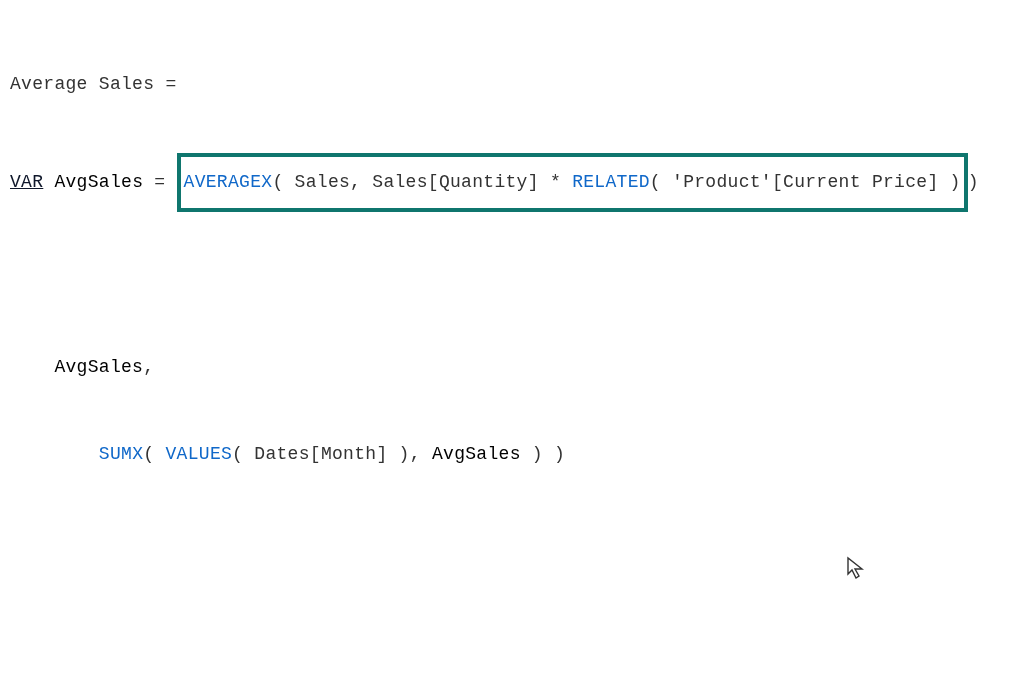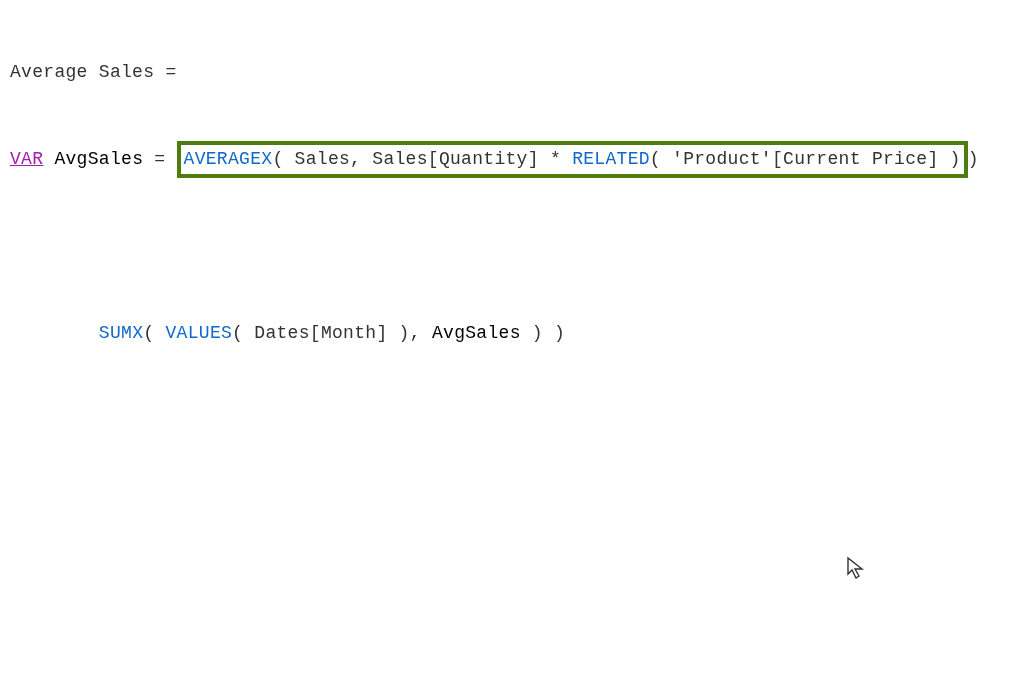--- a/index.html
+++ b/index.html
@@ -12,31 +12,32 @@
       color: #333;
       width: 1034px;
       height: 698px;
       overflow: hidden;
     }
     .formula {
       padding: 0 10px 10px 10px;
       white-space: pre;
       line-height: 29px;
       letter-spacing: 0.3px;
+      margin-top: 12px;
     }
     .formula .black { color: #333; }
-    .formula .kw-var { color: #a21caf; text-decoration: underline; }
+    .formula .kw-var { color: #0f172a; text-decoration: underline; }
     .formula .kw-avgsales { color: #000000; }
     .formula .kw-func { color: #1068c9; }
     .formula .kw-return { color: #1068c9; }
     .kw-values { color: #1068c9; }
     .box-formula {
       display: inline-block;
-      border: 4px solid #4d7c0f;
-      padding: 0 3px;
+      border: 4px solid #0f766e;
+      padding: 11px 3px;
       margin-top: -4px;
       margin-bottom: -4px;
     }
     .cursor {
       position: absolute;
       left: 846px;
       top: 556px;
       font-family: sans-serif;
       font-size: 22px;
       color: #333;
@@ -44,20 +45,21 @@
     }
     .spacer { height: 29px; }
   </style>
 </head>
 <body>
 
 <div class="formula">
   <div><span class="black">Average Sales =</span></div>
   <div><span class="kw-var">VAR</span><span class="kw-avgsales"> AvgSales</span><span class="black"> = </span><span class="box-formula"><span class="kw-func">AVERAGEX</span><span class="black">( Sales, Sales[Quantity] * </span><span class="kw-func">RELATED</span><span class="black">( 'Product'[Current Price] )</span></span><span class="black">)</span></div>
   <div class="spacer"></div>
+  <div><span class="kw-avgsales">    AvgSales</span><span class="black">,</span></div>
   <div><span class="black">        </span><span class="kw-func">SUMX</span><span class="black">( </span><span class="kw-values">VALUES</span><span class="black">( Dates[Month] ), </span><span class="kw-avgsales">AvgSales</span><span class="black"> ) )</span></div>
 </div>
 
 <div class="cursor">
   <svg width="20" height="24" viewBox="0 0 20 24">
       <path d="M2 2 L2 18 L6 14 L10 22 L13 20 L9 13 L16 13 Z" fill="none" stroke="#333" stroke-width="1.4"></path>
     </svg>
 </div>
 
 </body></html>

